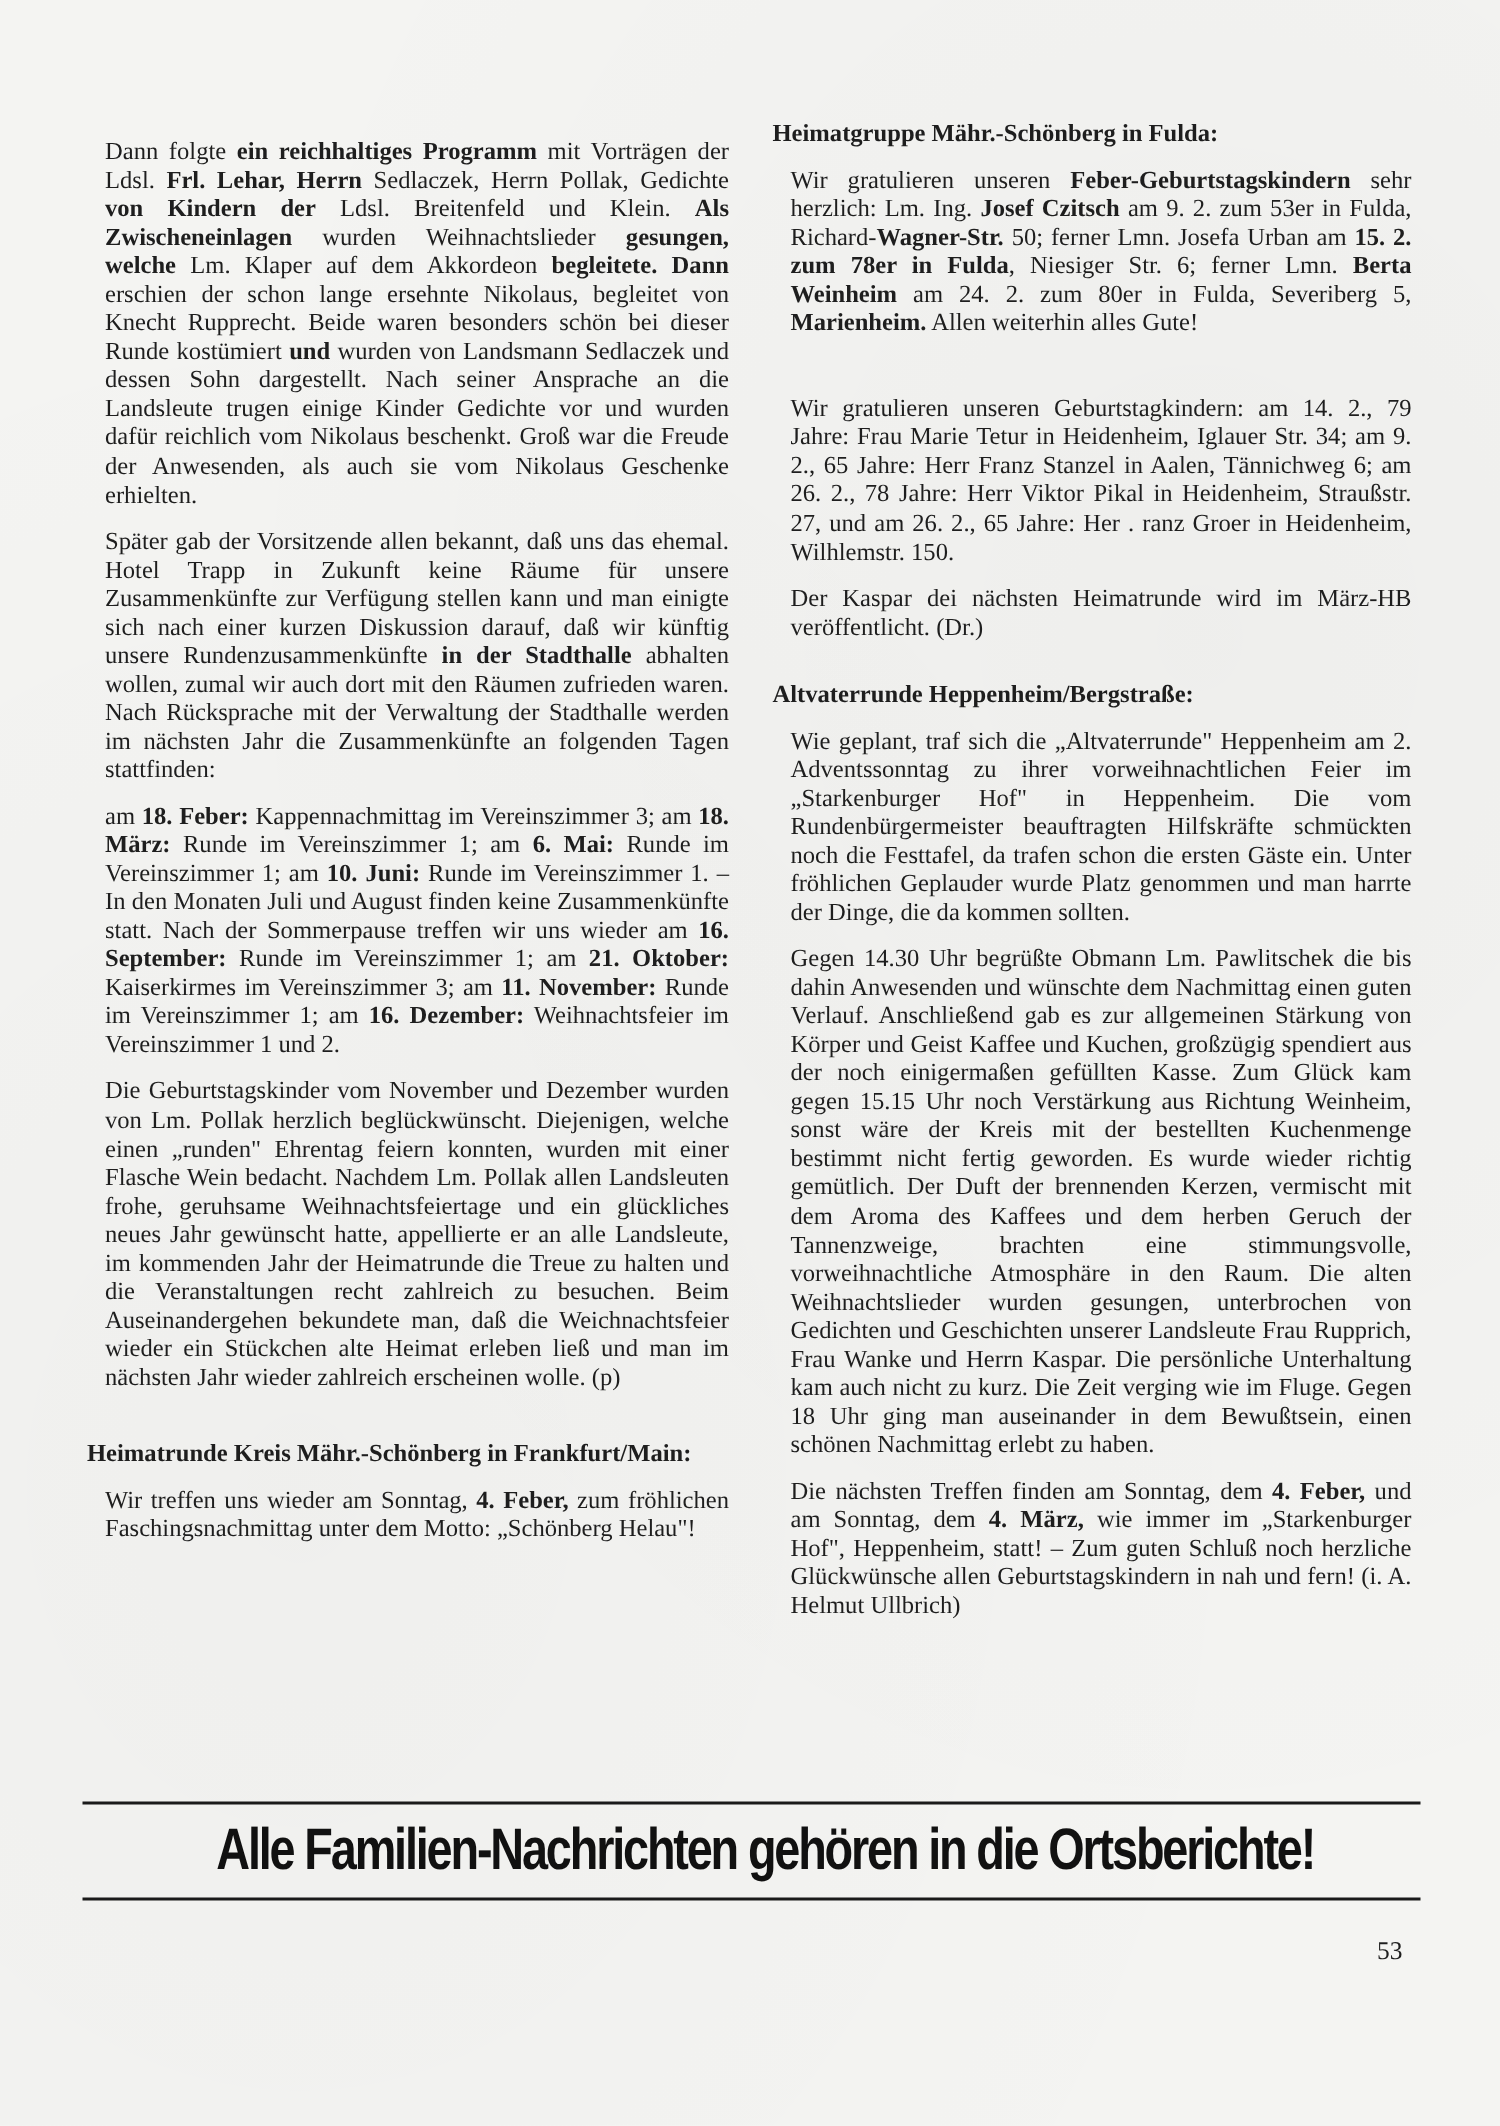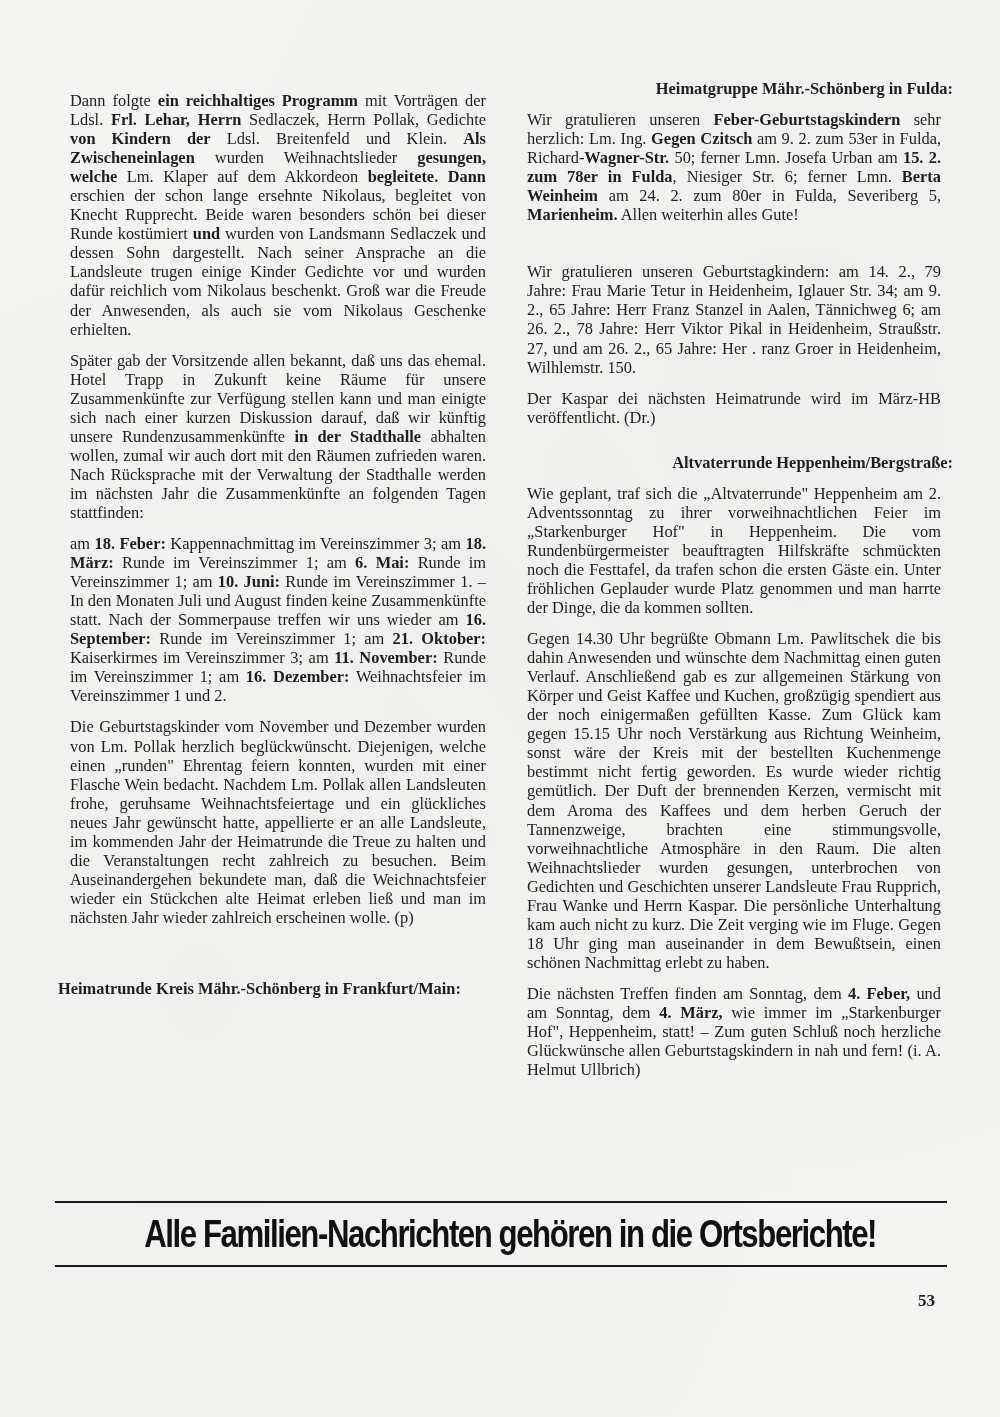--- a/index.html
+++ b/index.html
@@ -27,23 +27,23 @@
       text-align: justify;
       hyphens: manual;
     }
     .col-left { left: 58px; }
     .col-right { left: 515px; width: 438px; }
     p { margin: 12px; }
     b { font-weight: bold; }
     .heading {
       font-weight: bold;
       margin: 0 0 8px 0;
-      text-align: right;
+      text-align: left;
     }
-    .heading.justify { text-align: justify; margin-top: 20px; }
+    .heading.justify { text-align: justify; }
     .gap { height: 14px; }
     .gap-sm { height: 6px; }
     .rule {
       position: absolute;
       left: 55px; width: 892px;
       height: 2px; background: #1a1a1a;
     }
     .rule-top { top: 1201px; }
     .rule-bottom { top: 1265px; }
     .banner {
@@ -57,43 +57,44 @@
       letter-spacing: -1.8px;
       transform: scaleX(0.80);
       transform-origin: center;
       white-space: nowrap;
       color: #111;
       line-height: 46px;
     }
     .page-number {
       position: absolute;
       top: 1291px; left: 918px;
-      font-weight: bold;
+      font-weight: normal;
       font-size: 17px;
       color: #1e1e1e;
     }
   </style>
 </head>
 <body>
 
 <div class="page-bg"></div>
 
 <div class="column col-left">
   <p>Dann folgte <b>ein reichhaltiges Programm</b> mit Vorträgen der Ldsl. <b>Frl. Lehar, Herrn</b> Sedlaczek, Herrn Pollak, Gedichte <b>von Kindern der</b> Ldsl. Breitenfeld und Klein. <b>Als Zwischeneinlagen</b> wurden Weihnachtslieder <b>gesungen, welche</b> Lm. Klaper auf dem Akkordeon <b>begleitete. Dann</b> erschien der schon lange ersehnte Nikolaus, begleitet von Knecht Rupprecht. Beide waren besonders schön bei dieser Runde kostümiert <b>und</b> wurden von Landsmann Sedlaczek und dessen Sohn dargestellt. Nach seiner Ansprache an die Landsleute trugen einige Kinder Gedichte vor und wurden dafür reichlich vom Nikolaus beschenkt. Groß war die Freude der Anwesenden, als auch sie vom Nikolaus Geschenke erhielten.</p>
   <p>Später gab der Vorsitzende allen bekannt, daß uns das ehemal. Hotel Trapp in Zukunft keine Räume für unsere Zusammenkünfte zur Verfügung stellen kann und man einigte sich nach einer kurzen Diskussion darauf, daß wir künftig unsere Rundenzusammenkünfte <b>in der Stadthalle</b> abhalten wollen, zumal wir auch dort mit den Räumen zufrieden waren. Nach Rücksprache mit der Verwaltung der Stadthalle werden im nächsten Jahr die Zusammenkünfte an folgenden Tagen stattfinden:</p>
   <p>am <b>18. Feber:</b> Kappennachmittag im Vereinszimmer 3; am <b>18. März:</b> Runde im Vereinszimmer 1; am <b>6. Mai:</b> Runde im Vereinszimmer 1; am <b>10. Juni:</b> Runde im Vereinszimmer 1. – In den Monaten Juli und August finden keine Zusammenkünfte statt. Nach der Sommerpause treffen wir uns wieder am <b>16. September:</b> Runde im Vereinszimmer 1; am <b>21. Oktober:</b> Kaiserkirmes im Vereinszimmer 3; am <b>11. November:</b> Runde im Vereinszimmer 1; am <b>16. Dezember:</b> Weihnachtsfeier im Vereinszimmer 1 und 2.</p>
   <p>Die Geburtstagskinder vom November und Dezember wurden von Lm. Pollak herzlich beglückwünscht. Diejenigen, welche einen „runden" Ehrentag feiern konnten, wurden mit einer Flasche Wein bedacht. Nachdem Lm. Pollak allen Landsleuten frohe, geruhsame Weihnachtsfeiertage und ein glückliches neues Jahr gewünscht hatte, appellierte er an alle Landsleute, im kommenden Jahr der Heimatrunde die Treue zu halten und die Veranstaltungen recht zahlreich zu besuchen. Beim Auseinandergehen bekundete man, daß die Weichnachtsfeier wieder ein Stückchen alte Heimat erleben ließ und man im nächsten Jahr wieder zahlreich erscheinen wolle. (p)</p>
   <div class="gap"></div>
   <div class="gap-sm"></div>
   <p class="heading justify">Heimatrunde Kreis Mähr.-Schönberg in Frankfurt/Main:</p>
+  <p>Wir treffen uns wieder am Sonntag, <b>4. Feber,</b> zum fröhlichen Faschingsnachmittag unter dem Motto: „Schönberg Helau"!</p>
 </div>
 
 <div class="column col-right">
   <p class="heading">Heimatgruppe Mähr.-Schönberg in Fulda:</p>
-  <p>Wir gratulieren unseren <b>Feber-Geburtstagskindern</b> sehr herzlich: Lm. Ing. <b>Gegen Czitsch</b> am 9. 2. zum 53er in Fulda, Richard-<b>Wagner-Str.</b> 50; ferner Lmn. Josefa Urban am <b>15. 2. zum 78er in Fulda</b>, Niesiger Str. 6; ferner Lmn. <b>Berta Weinheim</b> am 24. 2. zum 80er in Fulda, Severiberg 5, <b>Marienheim.</b> Allen weiterhin alles Gute!</p>
+  <p>Wir gratulieren unseren <b>Feber-Geburtstagskindern</b> sehr herzlich: Lm. Ing. <b>Josef Czitsch</b> am 9. 2. zum 53er in Fulda, Richard-<b>Wagner-Str.</b> 50; ferner Lmn. Josefa Urban am <b>15. 2. zum 78er in Fulda</b>, Niesiger Str. 6; ferner Lmn. <b>Berta Weinheim</b> am 24. 2. zum 80er in Fulda, Severiberg 5, <b>Marienheim.</b> Allen weiterhin alles Gute!</p>
   <div class="gap"></div>
   <p>Wir gratulieren unseren Geburtstagkindern: am 14. 2., 79 Jahre: Frau Marie Tetur in Heidenheim, Iglauer Str. 34; am 9. 2., 65 Jahre: Herr Franz Stanzel in Aalen, Tännichweg 6; am 26. 2., 78 Jahre: Herr Viktor Pikal in Heidenheim, Straußstr. 27, und am 26. 2., 65 Jahre: Her   . ranz Groer in Heidenheim, Wilhlemstr. 150.</p>
   <p>Der Kaspar dei nächsten Heimatrunde wird im März-HB veröffentlicht. (Dr.)</p>
   <div class="gap"></div>
   <p class="heading">Altvaterrunde Heppenheim/Bergstraße:</p>
   <p>Wie geplant, traf sich die „Altvaterrunde" Heppenheim am 2. Adventssonntag zu ihrer vorweihnachtlichen Feier im „Starkenburger Hof" in Heppenheim. Die vom Rundenbürgermeister beauftragten Hilfskräfte schmückten noch die Festtafel, da trafen schon die ersten Gäste ein. Unter fröhlichen Geplauder wurde Platz genommen und man harrte der Dinge, die da kommen sollten.</p>
   <p>Gegen 14.30 Uhr begrüßte Obmann Lm. Pawlitschek die bis dahin Anwesenden und wünschte dem Nachmittag einen guten Verlauf. Anschließend gab es zur allgemeinen Stärkung von Körper und Geist Kaffee und Kuchen, großzügig spendiert aus der noch einigermaßen gefüllten Kasse. Zum Glück kam gegen 15.15 Uhr noch Verstärkung aus Richtung Weinheim, sonst wäre der Kreis mit der bestellten Kuchenmenge bestimmt nicht fertig geworden. Es wurde wieder richtig gemütlich. Der Duft der brennenden Kerzen, vermischt mit dem Aroma des Kaffees und dem herben Geruch der Tannenzweige, brachten eine stimmungsvolle, vorweihnachtliche Atmosphäre in den Raum. Die alten Weihnachtslieder wurden gesungen, unterbrochen von Gedichten und Geschichten unserer Landsleute Frau Rupprich, Frau Wanke und Herrn Kaspar. Die persönliche Unterhaltung kam auch nicht zu kurz. Die Zeit verging wie im Fluge. Gegen 18 Uhr ging man auseinander in dem Bewußtsein, einen schönen Nachmittag erlebt zu haben.</p>
   <p>Die nächsten Treffen finden am Sonntag, dem <b>4. Feber,</b> und am Sonntag, dem <b>4. März,</b> wie immer im „Starkenburger Hof", Heppenheim, statt! – Zum guten Schluß noch herzliche Glückwünsche allen Geburtstagskindern in nah und fern! (i. A. Helmut Ullbrich)</p>
 </div>
 

